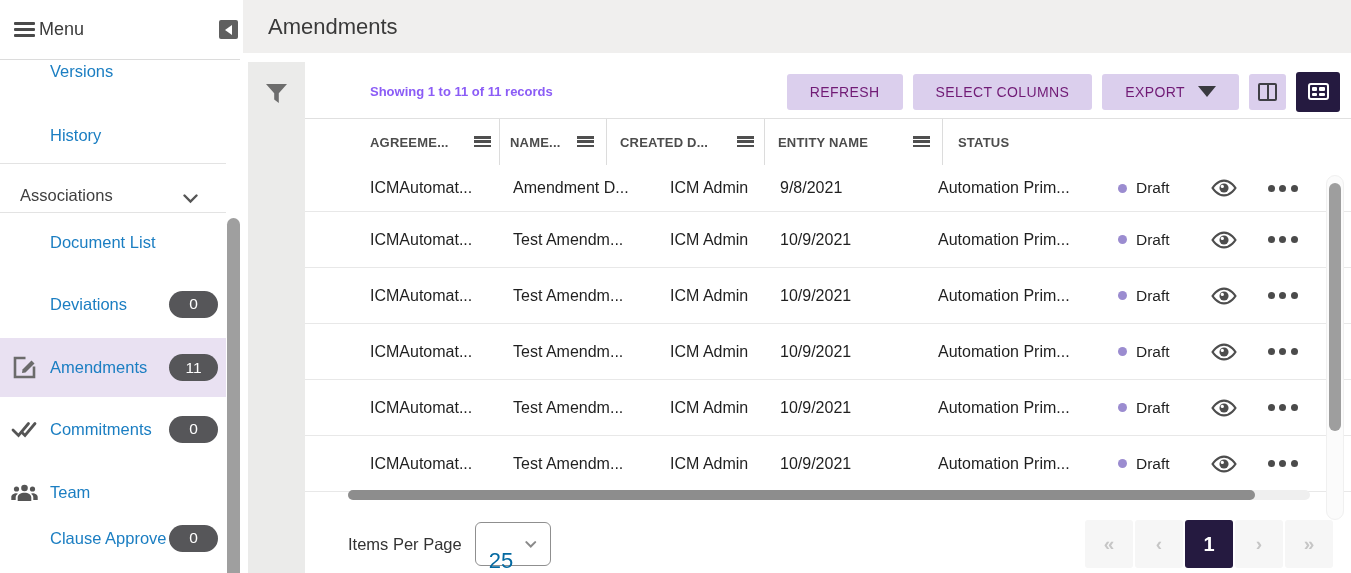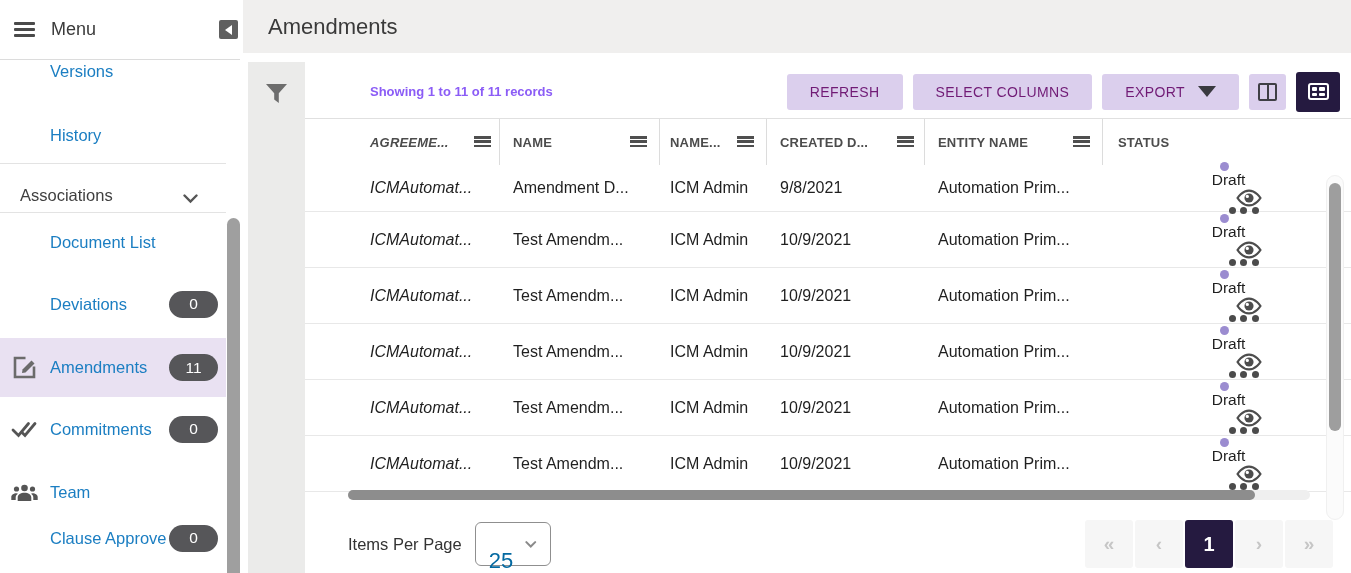--- a/index.html
+++ b/index.html
@@ -5,21 +5,21 @@
   * { margin:0; padding:0; box-sizing:border-box; }
   html,body { background:#fff; }
   body { font-family:"Liberation Sans", sans-serif; }
   #app { position:relative; width:1351px; height:573px; overflow:hidden; background:#fff; }
 
   
   .sidebar { position:absolute; left:0; top:0; width:240px; height:573px; background:#fff; }
   .sb-header { position:absolute; left:0; top:0; width:240px; height:60px; display:flex; align-items:center; padding-left:14px; border-bottom:1px solid #dcdcdc; }
   .hamburger { width:21px; display:flex; flex-direction:column; gap:3px; cursor:pointer; }
   .hamburger i { display:block; height:3px; background:#4a4a4a; border-radius:1px; }
-  .sb-title { margin-left:16px; font-size:18px; color:#3b3b3b; font-weight:500; }
+  .sb-title { margin-left:4px; font-size:18px; color:#3b3b3b; font-weight:500; }
   .collapse-btn { margin-left:auto; margin-right:2px; width:19px; height:19px; background:#5f5f5f; border-radius:2px; display:flex; align-items:center; justify-content:center; cursor:pointer; }
   .collapse-btn .tri { width:0; height:0; border-top:5px solid transparent; border-bottom:5px solid transparent; border-right:7px solid #fff; }
 
   .nav-row { position:absolute; left:0; right:14px; height:28px; display:flex; align-items:center; }
   .nav-row .lbl { font-size:16.5px; color:#1b7ec2; cursor:pointer; }
   .nav-row .lbl.sub { margin-left:50px; }
   .r-versions { top:57px; }
   .r-history  { top:121px; }
   .sb-divider { position:absolute; left:0; right:14px; height:1px; background:#e3e3e3; }
   .d1 { top:163px; } .d2 { top:212px; }
@@ -53,31 +53,31 @@
   .icon-btn.dark { width:44px; height:40px; background:#251a40; }
   .cols-icon { width:19px; height:18px; border:2.5px solid #3f3f45; border-radius:2px; display:flex; }
   .cols-icon i { flex:1; } .cols-icon i:first-child { border-right:2.5px solid #3f3f45; }
   .grid-icon { width:21px; height:17px; border:2px solid #fff; border-radius:3px; display:grid; grid-template-columns:1fr 1fr; grid-template-rows:1fr 1fr; gap:2px; padding:2px; }
   .grid-icon i { background:#fff; border-radius:1px; }
 
   
   .thead { display:flex; height:47px; border-top:1px solid #e0e0e0; }
   .thead .cell { display:flex; align-items:center; justify-content:space-between; border-right:1px solid #dcdcdc; color:#4c4c4c; font-size:13px; font-weight:600; letter-spacing:.2px; cursor:pointer; }
   .thead .cell.last { border-right:none; }
-  .col-0 { width:195px; padding:0 8px 0 65px;font-style:italic; }
+  .col-0 { width:195px; padding:0 8px 0 65px; }
   .col-1 { width:160px; padding:0 12px 0 13px; }
   .col-2 { width:107px; padding:0 12px 0 10px; }
   .col-3 { width:158px; padding:0 10px 0 13px; }
   .col-4 { width:178px; padding:0 12px 0 13px; }
   .col-5 { flex:1; padding:0 12px 0 15px; }
   .cmenu { width:17px; height:13px; background:repeating-linear-gradient(to bottom,#4f4f4f 0 2.5px,transparent 2.5px 4.3px); flex:none; cursor:pointer; }
   .trow { display:flex; align-items:center; height:56px; border-bottom:1px solid #e8e8e8; font-size:16px; color:#1f1f1f; cursor:pointer; }
   .trow.short { height:47px; }
   .trow .cell { overflow:hidden; white-space:nowrap; }
-  .status-cell { display:flex; align-items:center;flex-direction:column; }
+  .status-cell { display:flex; align-items:center; }
   .status-dot { width:9px; height:9px; border-radius:50%; background:#9b8cd0; margin-right:9px; flex:none; }
   .status-label { font-size:15.5px; }
   .eye-btn { margin-left:40px; display:flex; cursor:pointer; }
   .dots-btn { margin-left:30px; display:flex; gap:4.5px; cursor:pointer; }
   .dots-btn i { width:7px; height:7px; border-radius:50%; background:#4b4b4b; }
 
   
   .h-scrollbar { position:absolute; left:43px; top:437px; width:962px; height:10px; background:#efefef; border-radius:6px; }
   .h-scrollbar .thumb { width:907px; height:10px; background:#8d8d8d; border-radius:6px; cursor:pointer; }
   .v-scrollbar { position:absolute; right:7px; top:122px; width:18px; height:345px; background:#fbfbfb; border:1px solid #f0f0f0; border-radius:9px; }
@@ -224,24 +224,20 @@
               </span>
             </button>
         </div>
       </div>
 
       <div class="thead">
         <div class="cell col-0">
             <span>AGREEME...</span>
             <span class="cmenu"></span>
           </div>
-        <div class="cell col-1">
-            <span>NAME</span>
-            <span class="cmenu"></span>
-          </div>
         <div class="cell col-2">
             <span>NAME...</span>
             <span class="cmenu"></span>
           </div>
         <div class="cell col-3">
             <span>CREATED D...</span>
             <span class="cmenu"></span>
           </div>
         <div class="cell col-4">
             <span>ENTITY NAME</span>

